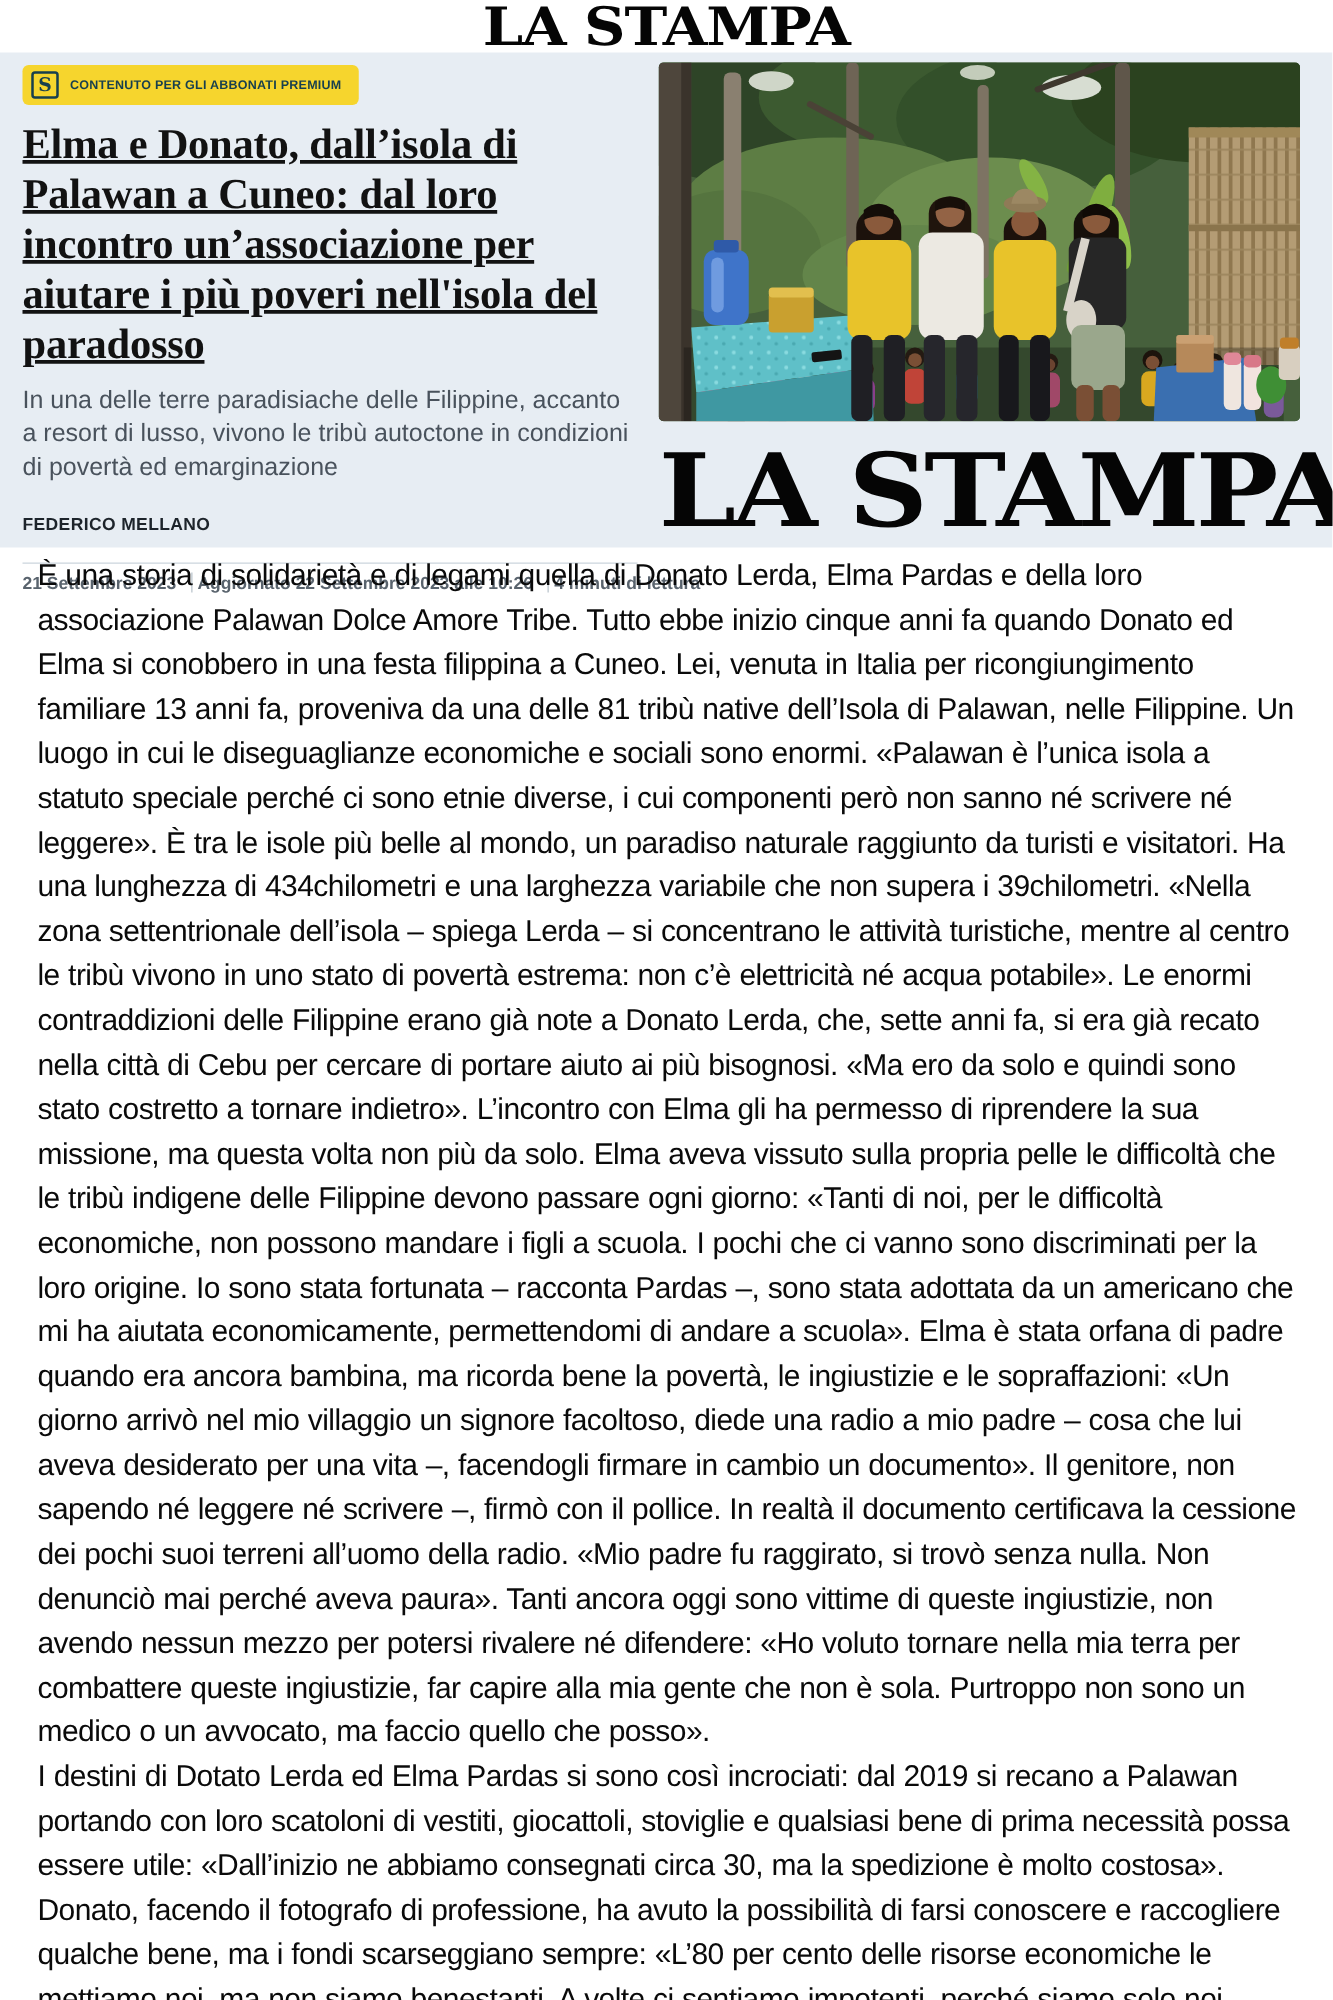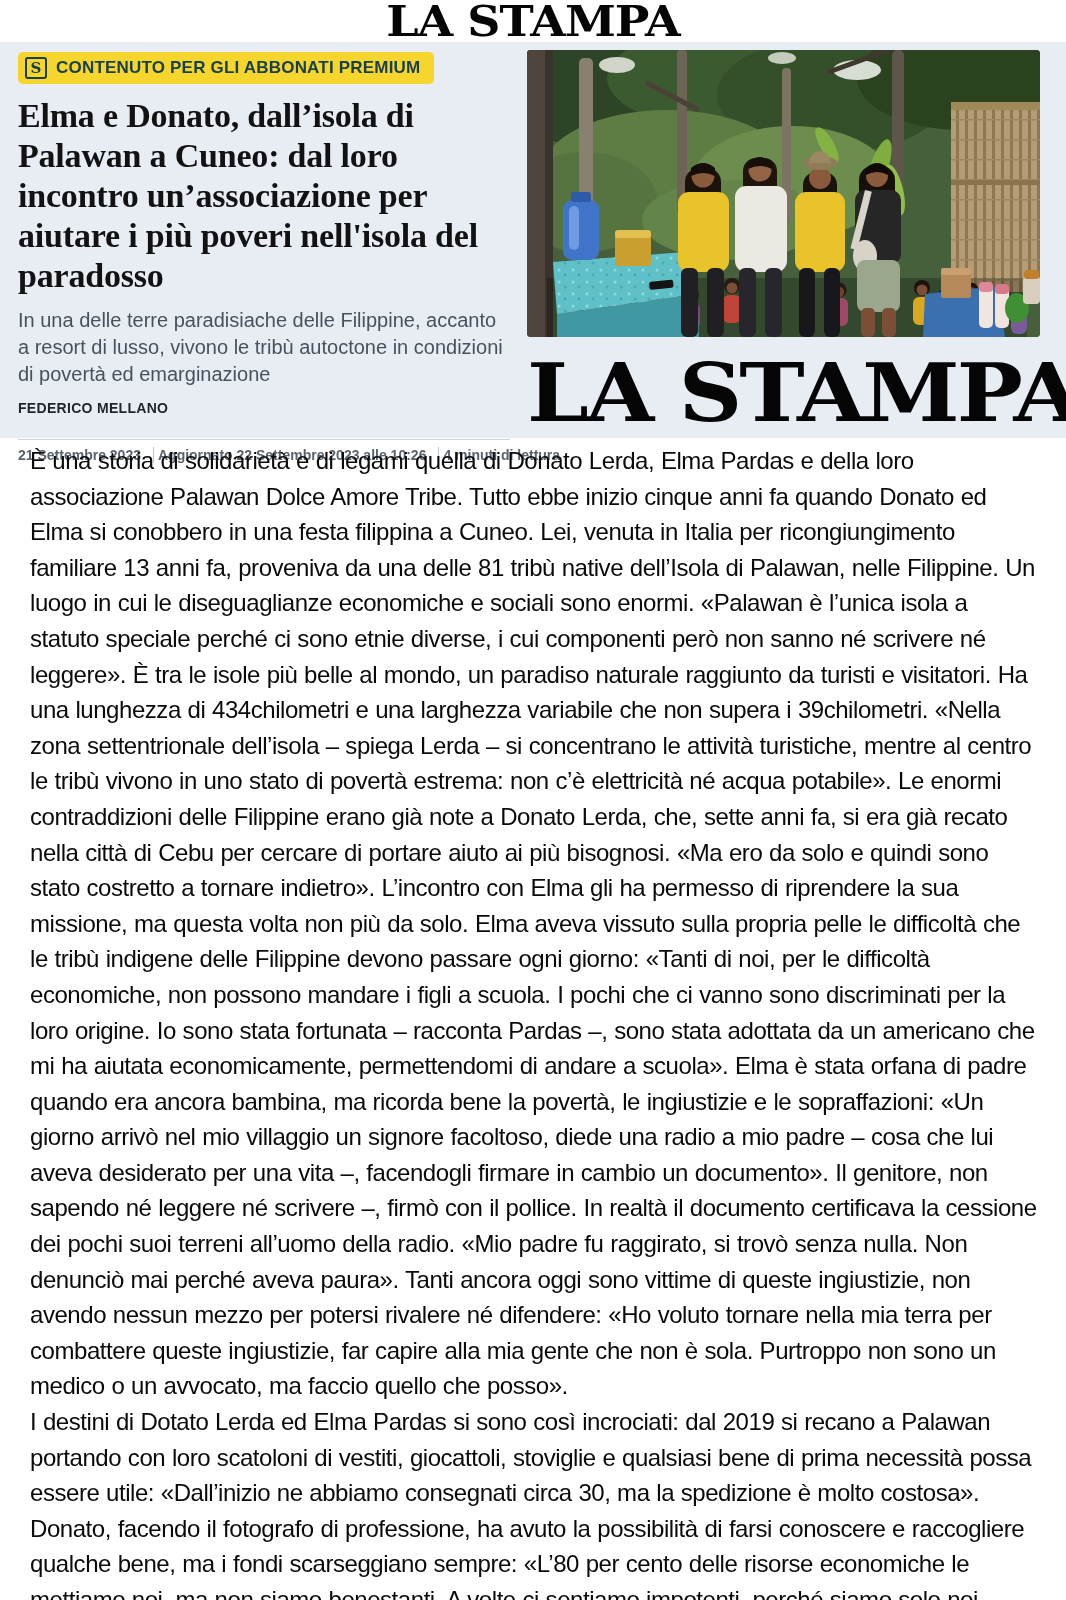--- a/index.html
+++ b/index.html
@@ -57,42 +57,43 @@
     border: 2px solid #173f4e;
     border-radius: 3px;
     display: flex; align-items: center; justify-content: center;
     font-family: "DejaVu Serif", serif;
     font-weight: bold;
     font-size: 15px;
     color: #173f4e;
     background: #f6d52d;
   }
   .premium-label {
-    font-size: 17px;
+    font-size: 10px;
     font-weight: bold;
     color: #173f4e;
     letter-spacing: 0.2px;
   }
   .headline {
     margin-top: 12px;
     font-family: "Liberation Serif", "DejaVu Serif", serif;
     font-weight: bold;
     font-size: 34px;
     line-height: 40px;
     color: #121212;
     letter-spacing: -0.2px;
+    text-decoration: underline;
   }
   .subtitle {
     margin-top: 11px;
     font-size: 20px;
     line-height: 27px;
     color: #49525c;
   }
   .author {
-    margin-top: 12px;
+    margin-top: 23px;
     font-size: 14px;
     font-weight: bold;
     color: #1d242b;
     letter-spacing: 0.3px;
   }
   .date-row {
     margin-top: 23px;
     padding-top: 7px;
     border-top: 1px solid #ccd5dd;
     display: flex;

